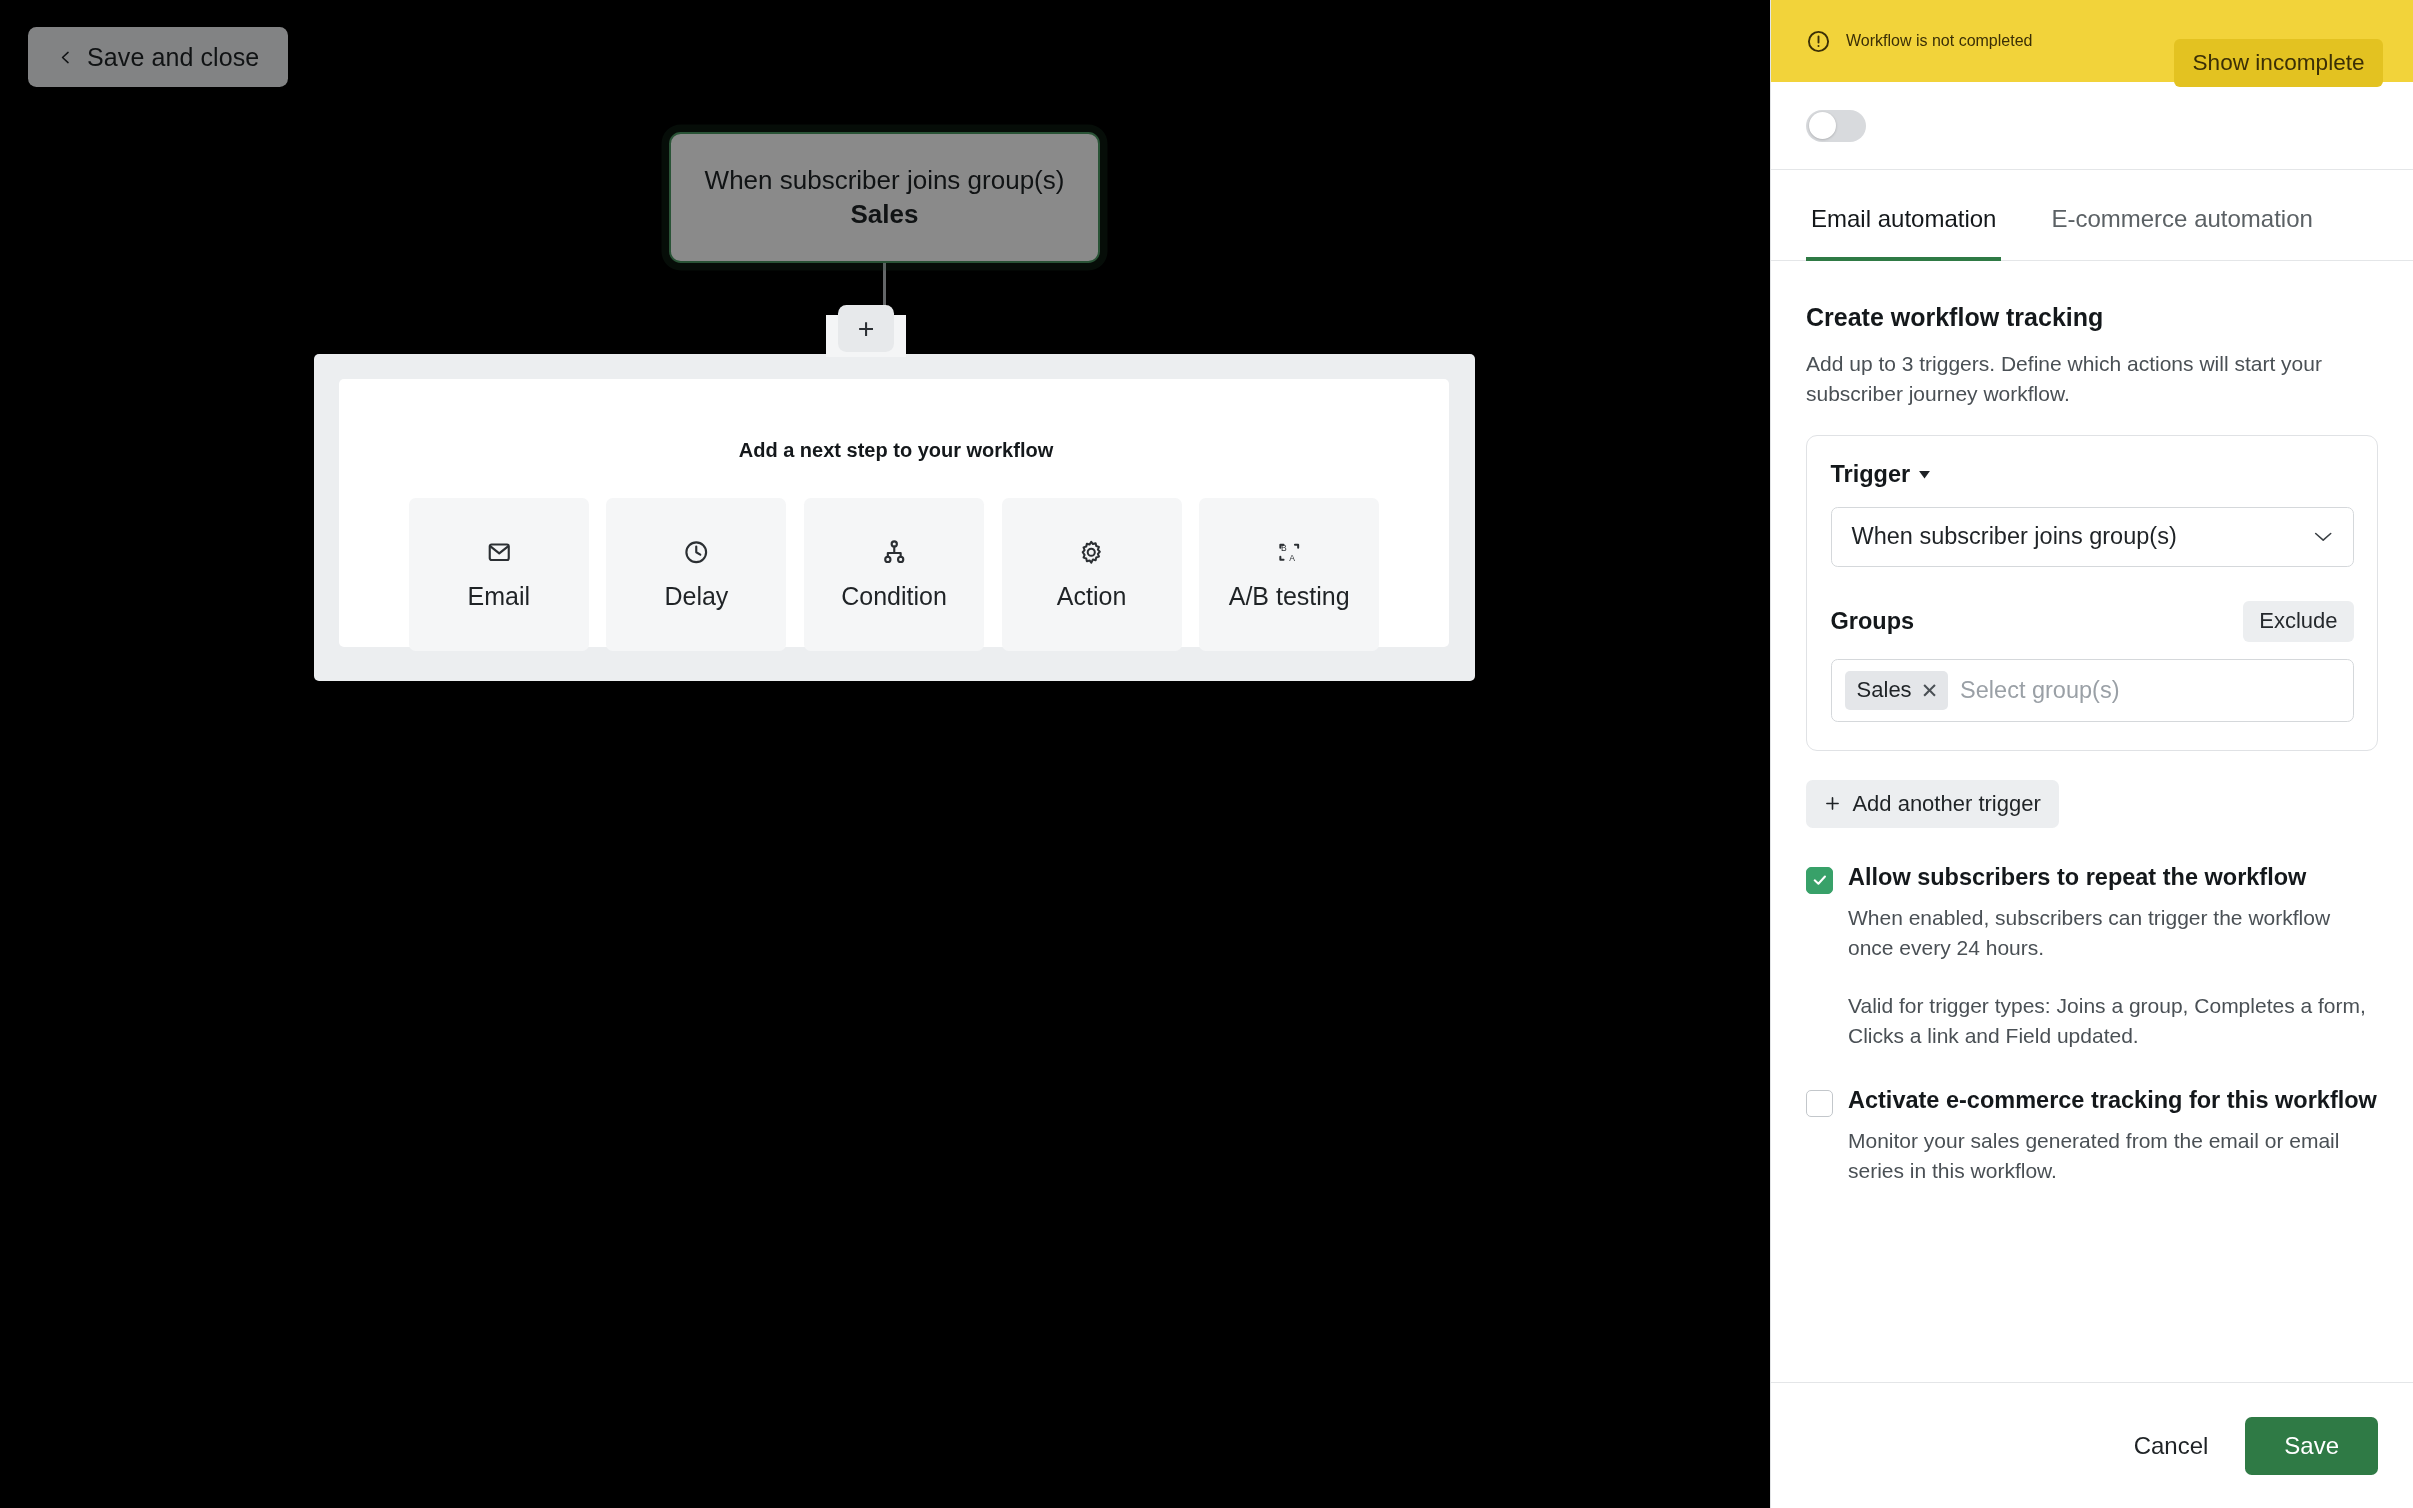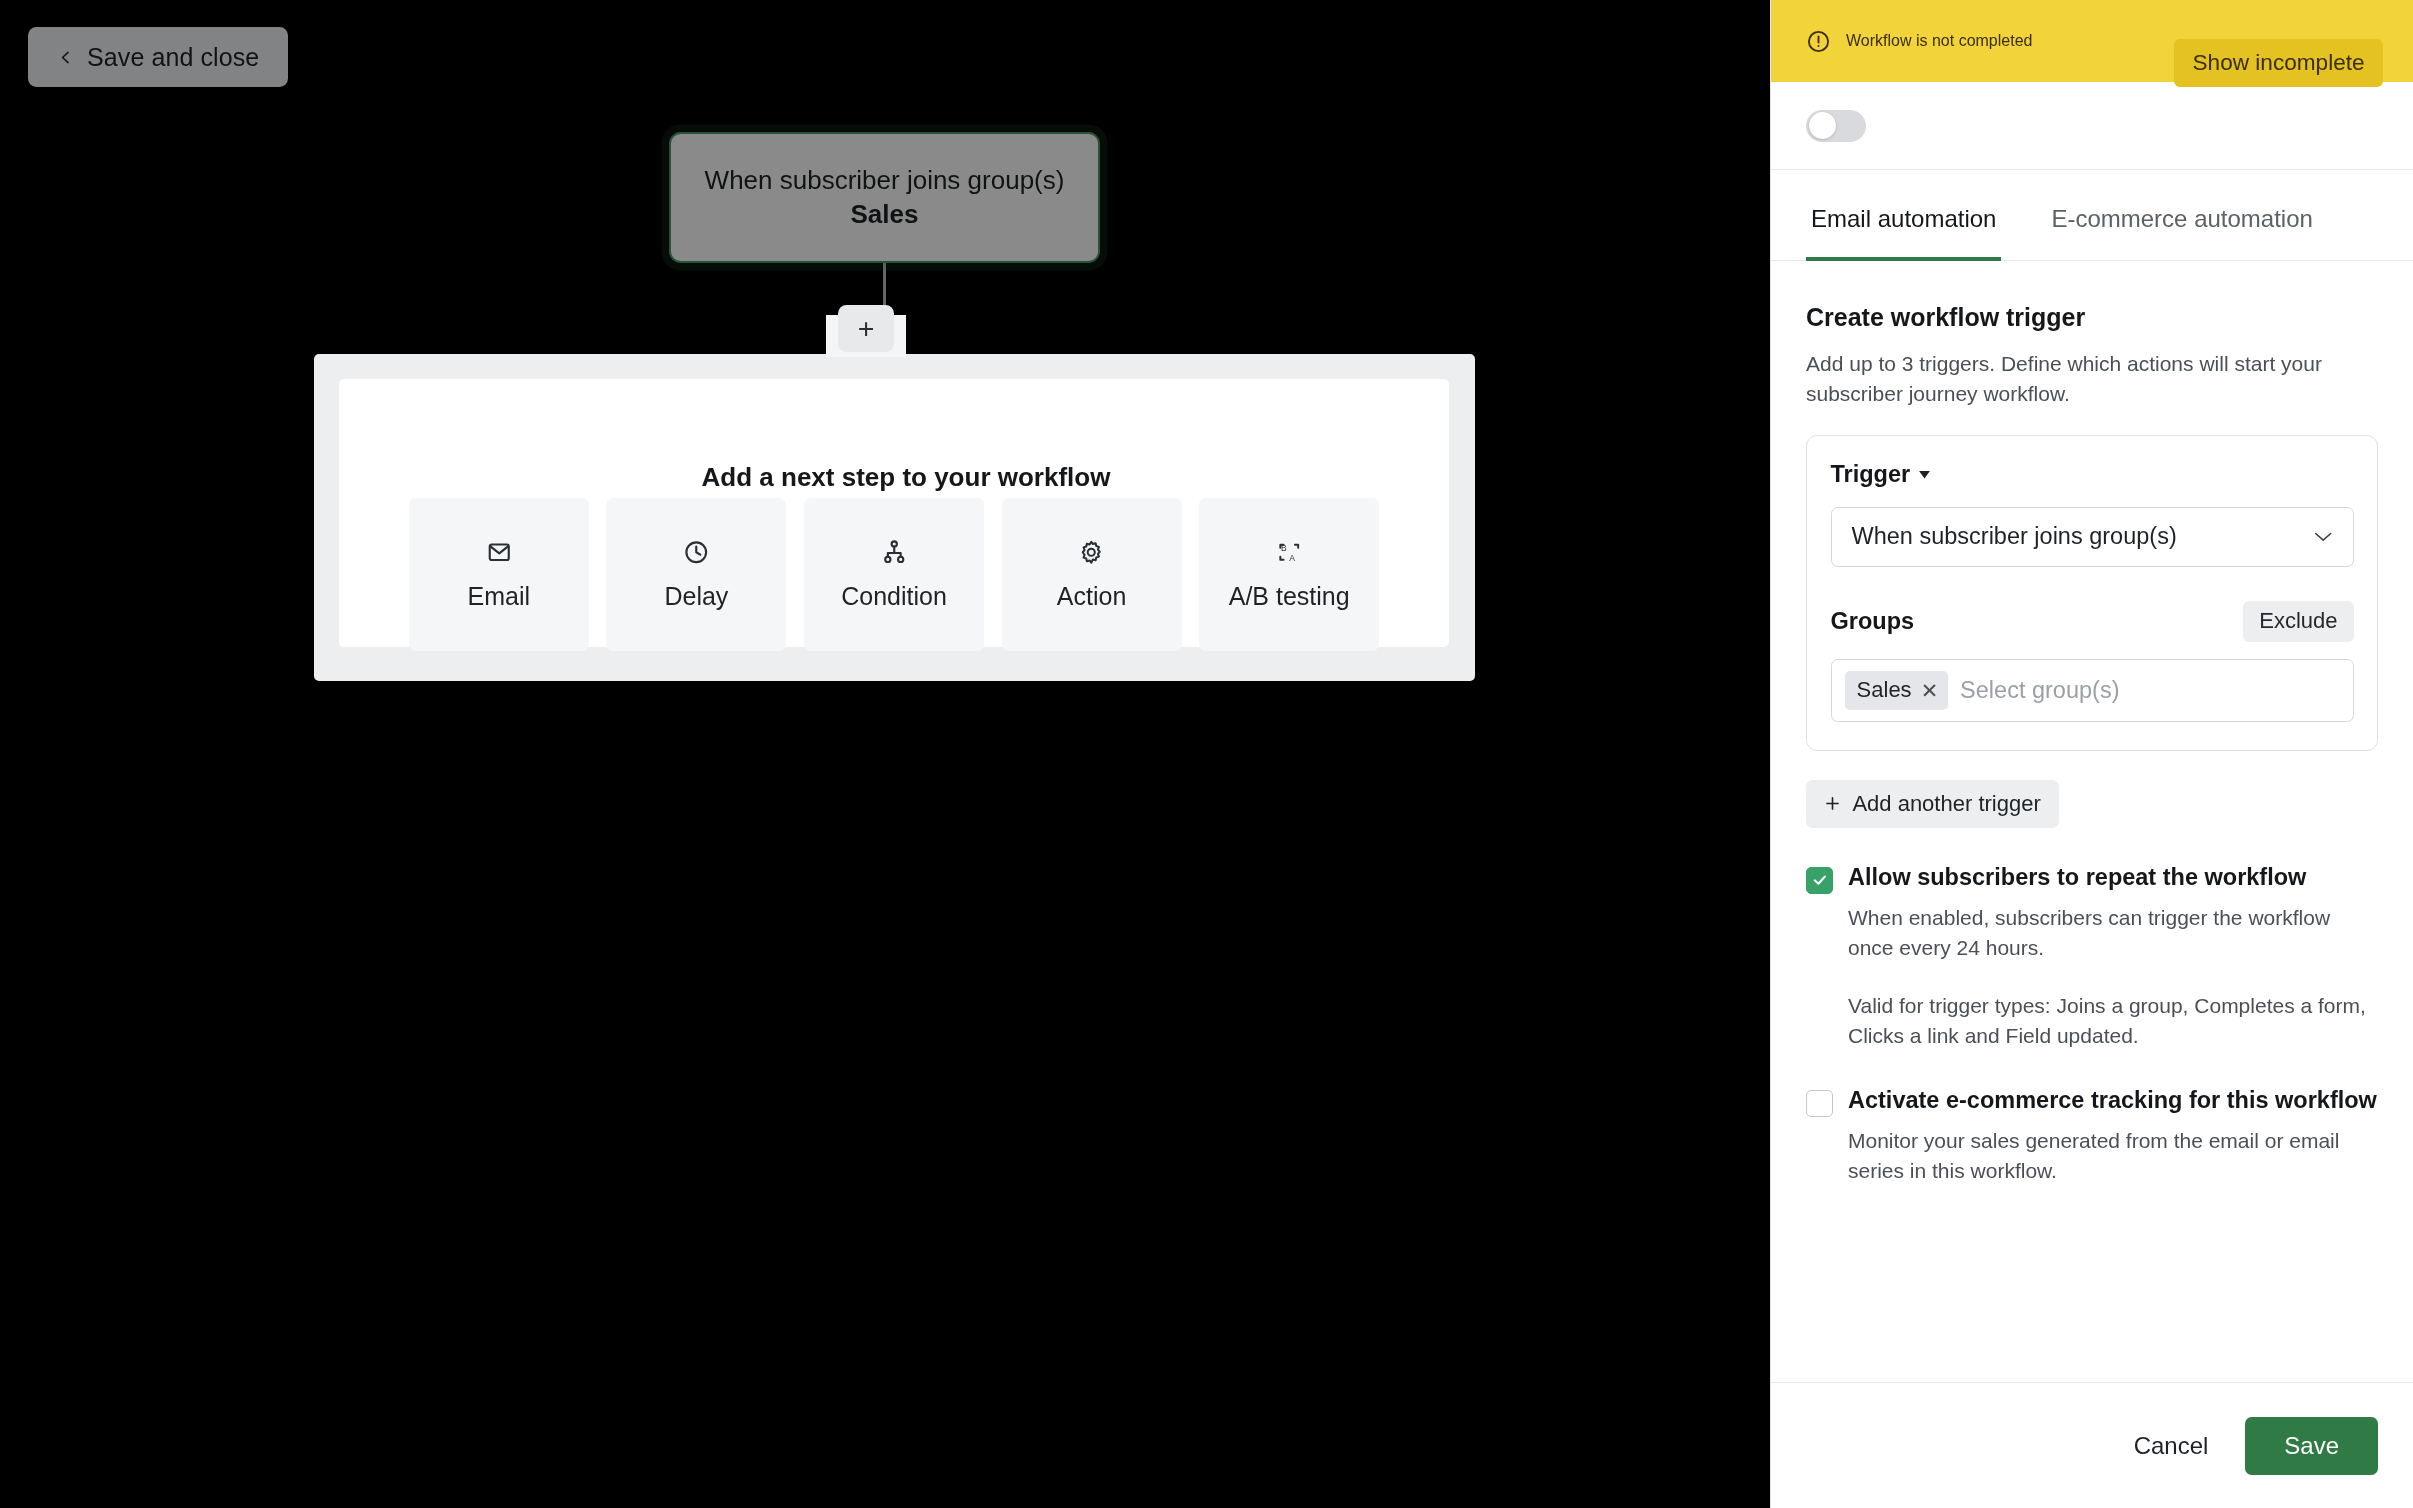--- a/index.html
+++ b/index.html
@@ -83,23 +83,23 @@
     z-index: 50;
   }
   .modal-inner {
     position: absolute;
     left: 25px; top: 25px;
     width: 1110px; height: 268px;
     background: #ffffff;
     border-radius: 5px;
   }
   .modal-title {
-    position: absolute; left: 12px; top: 60px; width: 100%;
+    position: absolute; left: 2px; top: 60px; width: 100%;
     text-align: center;
-    font-size: 26px; font-weight: 700; color: #14181b; margin-top: 23px;
+    font-size: 20px; font-weight: 700; color: #14181b;
   }
   .cards {
     position: absolute; left: 0; top: 119px; width: 100%;
     display: flex; justify-content: center; gap: 17.6px;
   }
   .step-card {
     width: 180px; height: 153px;
     background: #f5f6f7;
     border: none; border-radius: 6.7px;
     display: flex; flex-direction: column;
@@ -426,21 +426,21 @@
       </button>
     </div>
 
     <div class="tabs">
       <button class="tab active">Email automation</button>
       <button class="tab">E-commerce automation</button>
     </div>
 
     <div class="panel-body">
 
-      <div class="section-title">Create workflow trigger</div>
+      <div class="section-title">Create workflow tracking</div>
       <div class="section-desc">Add up to 3 triggers. Define which actions will start your subscriber journey workflow.</div>
 
       <div class="trigger-box">
         <div class="trig-label-row">
           <span class="trig-label">Trigger</span>
           <span>
             <svg class="caret-small" viewBox="0 0 13 9">
                 <polygon points="0,0 13,0 6.5,9" fill="#1f2326"></polygon>
               </svg>
           </span>

